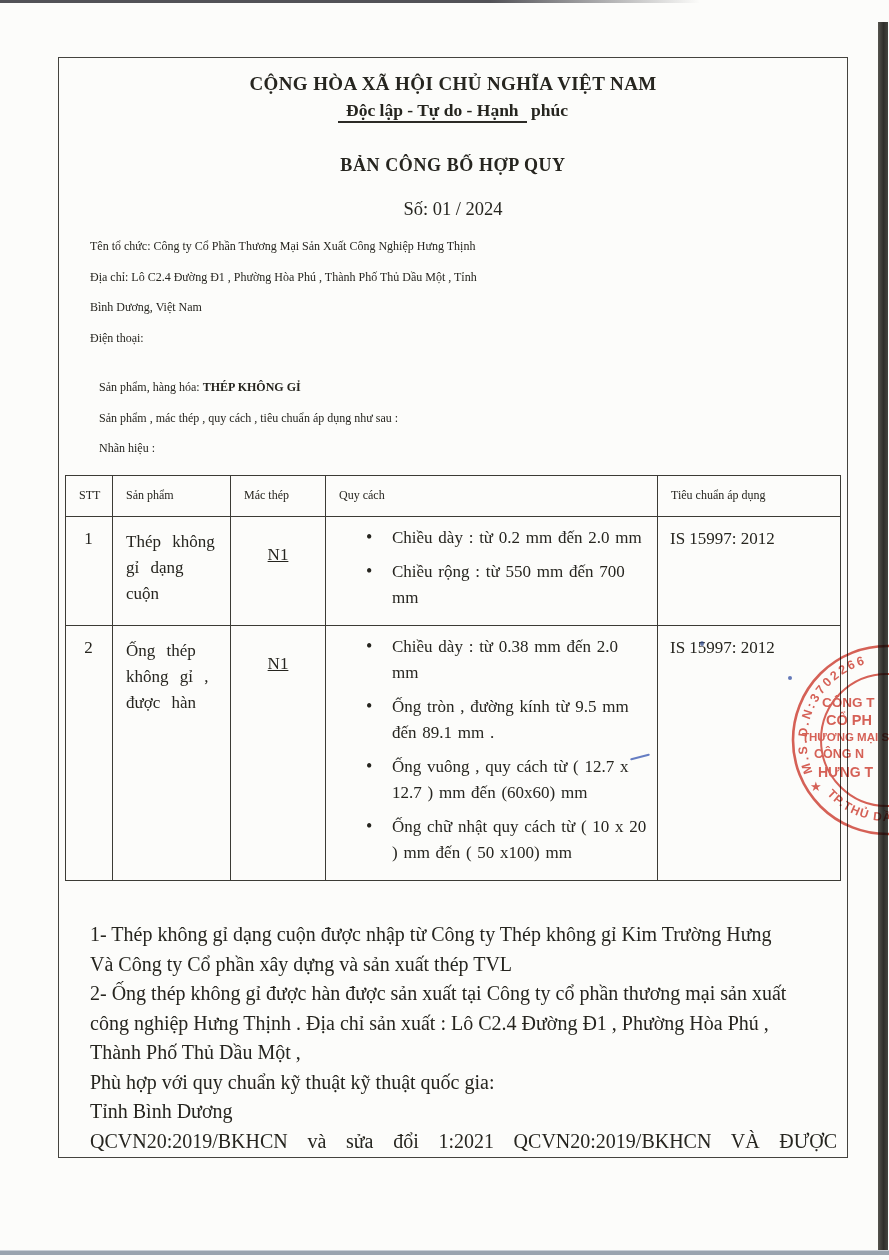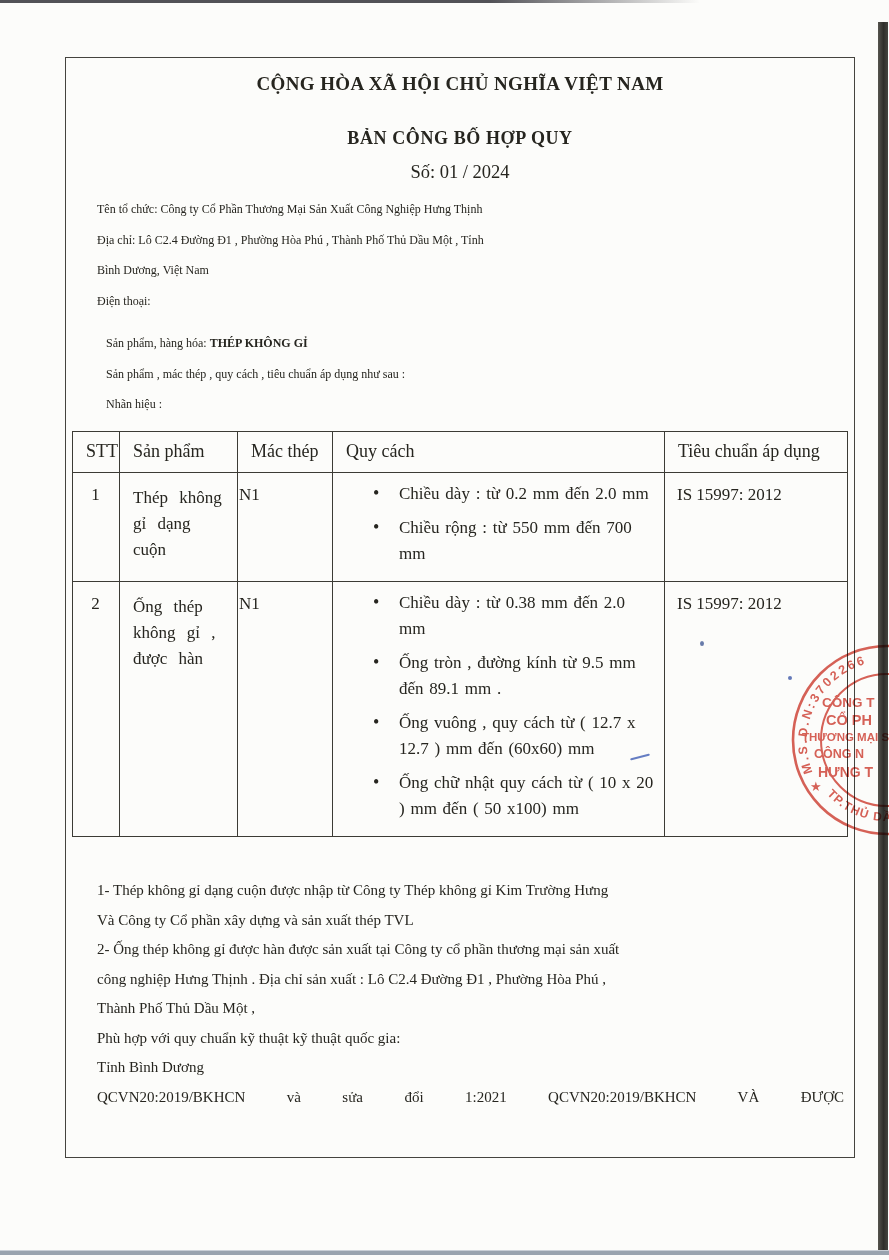--- a/index.html
+++ b/index.html
@@ -13,64 +13,64 @@
   }
   
   .top-edge{position:absolute;top:0;left:0;width:700px;height:3px;
     background:linear-gradient(to right,#34343a 0%,#34343a 70%,rgba(52,52,58,0) 100%);opacity:.85;}
   .right-edge{position:absolute;top:22px;right:1px;width:10px;height:1232px;
     background:linear-gradient(to right,#55544e,#2f2f2b 55%,#454540);}
   .bottom-edge{position:absolute;left:0;top:1251px;width:889px;height:4px;
     background:#99a3ae;box-shadow:0 -1px 0 #c9cfd6;}
   
   .frame{
-    position:absolute;left:65px;top:57px;width:788px;height:1099px;
+    position:absolute;left:58px;top:57px;width:788px;height:1099px;
     border:1.6px solid #45443f;background:transparent;
   }
   
   .nat{ text-align:center; margin-top:13px; }
   .nat-title{font-size:19px;font-weight:bold;letter-spacing:.4px;line-height:25px;}
   .nat-motto{font-size:17.5px;font-weight:bold;line-height:25px;margin-top:2px;}
   .nat-motto .ul{border-bottom:2px solid #2c2b26;padding:0 8px 1px 8px;}
   .doc-title{font-size:18px;font-weight:bold;letter-spacing:.6px;margin-top:27px;line-height:30px;}
-  .doc-no{font-size:18.5px;margin-top:7px;line-height:25px;}
+  .doc-no{font-size:18.5px;margin-top:17px;line-height:25px;}
   
   .info{margin:9px 12px 0 31px;font-size:12px;line-height:30.5px;}
   .info p{margin:0;white-space:pre-wrap;}
   .info .ind{margin-left:9px;}
-  .info .gap{margin-top:12px;}
+  .info .gap{margin-top:19px;}
   .info b{font-weight:bold;}
   
   table.spec{
     border-collapse:collapse;margin:11px 0 0 6px;width:775px;table-layout:fixed;
     font-size:17px;
   }
   table.spec th,table.spec td{
     border:1.6px solid #3c3b35;vertical-align:top;
   }
   table.spec th{
-    font-weight:normal;font-size:18px;text-align:left;
+    font-weight:normal;font-size:12px;text-align:left;
     height:40px;vertical-align:middle;padding:0 6px 0 13px;
   }
   th.c-stt,td.c-stt{text-align:center;padding-left:0;}
   td.c-stt{padding-top:12px;}
   td.c-sp{padding:12px 10px 0 13px;word-spacing:7px;line-height:26px;}
-  td.c-mt{padding-top:12px;}
+  td.c-mt{text-align:center;padding-top:28px;text-decoration:underline;}
   td.c-qc{padding:8px 6px 6px 0;}
   td.c-tc{padding:12px 6px 0 12px;}
   ul.specs{list-style:none;margin:0 0 0 30px;padding:0;}
   ul.specs li{
     position:relative;padding-left:36px;margin:0 0 9px 0;
     line-height:25.5px;white-space:pre-wrap;word-spacing:1.5px;
   }
   ul.specs li::before{
     content:"•";position:absolute;left:10px;top:0;font-size:18px;
   }
   
-  .notes{margin:39px 10px 0 31px;font-size:15px;line-height:29.5px;}
+  .notes{margin:39px 10px 0 31px;font-size:20px;line-height:29.5px;}
   .notes p{margin:0;}
   .n-a{margin-left:10px;}
   .n-b{margin-left:2px;}
   .n-c{margin-left:22px;}
   .n-j1{margin-left:10px;text-align:justify;text-align-last:justify;}
   .n-j2{margin-left:-24px;letter-spacing:.2px;}
   
   svg.stamp{position:absolute;left:780px;top:640px;mix-blend-mode:multiply;opacity:.92;}
   .stamp text{font-family:"Liberation Sans","DejaVu Sans",sans-serif;font-weight:bold;}
   
@@ -87,20 +87,24 @@
 <div class="page">
 
   <div class="top-edge"></div>
   <div class="right-edge"></div>
   <div class="bottom-edge"></div>
 
   <div class="frame">
 
     <div class="nat">
       <div class="nat-title">CỘNG HÒA XÃ HỘI CHỦ NGHĨA VIỆT NAM</div>
+      <div class="nat-motto">
+        <span class="ul">Độc lập - Tự do - Hạnh</span>
+        <span>phúc</span>
+      </div>
       <div class="doc-title">BẢN CÔNG BỐ HỢP QUY</div>
       <div class="doc-no">Số: 01 / 2024</div>
     </div>
 
     <div class="info">
       <p>Tên tổ chức: Công ty Cổ Phần Thương Mại Sản Xuất Công Nghiệp Hưng Thịnh</p>
       <p>Địa chỉ: Lô C2.4 Đường Đ1 , Phường Hòa Phú , Thành Phố Thủ Dầu Một , Tỉnh
 Bình Dương, Việt Nam</p>
       <p>Điện thoại:</p>
       <p class="ind gap"><span>Sản phẩm, hàng hóa: </span><b>THÉP KHÔNG GỈ</b></p>

